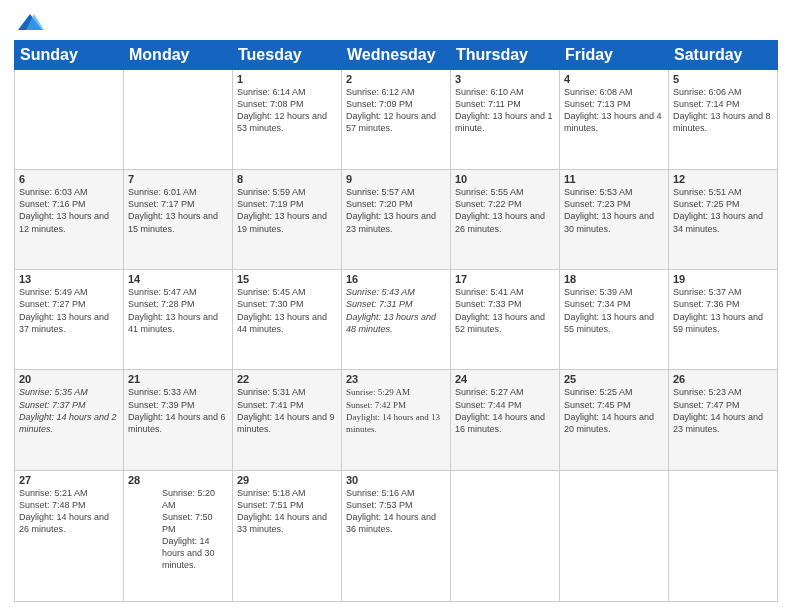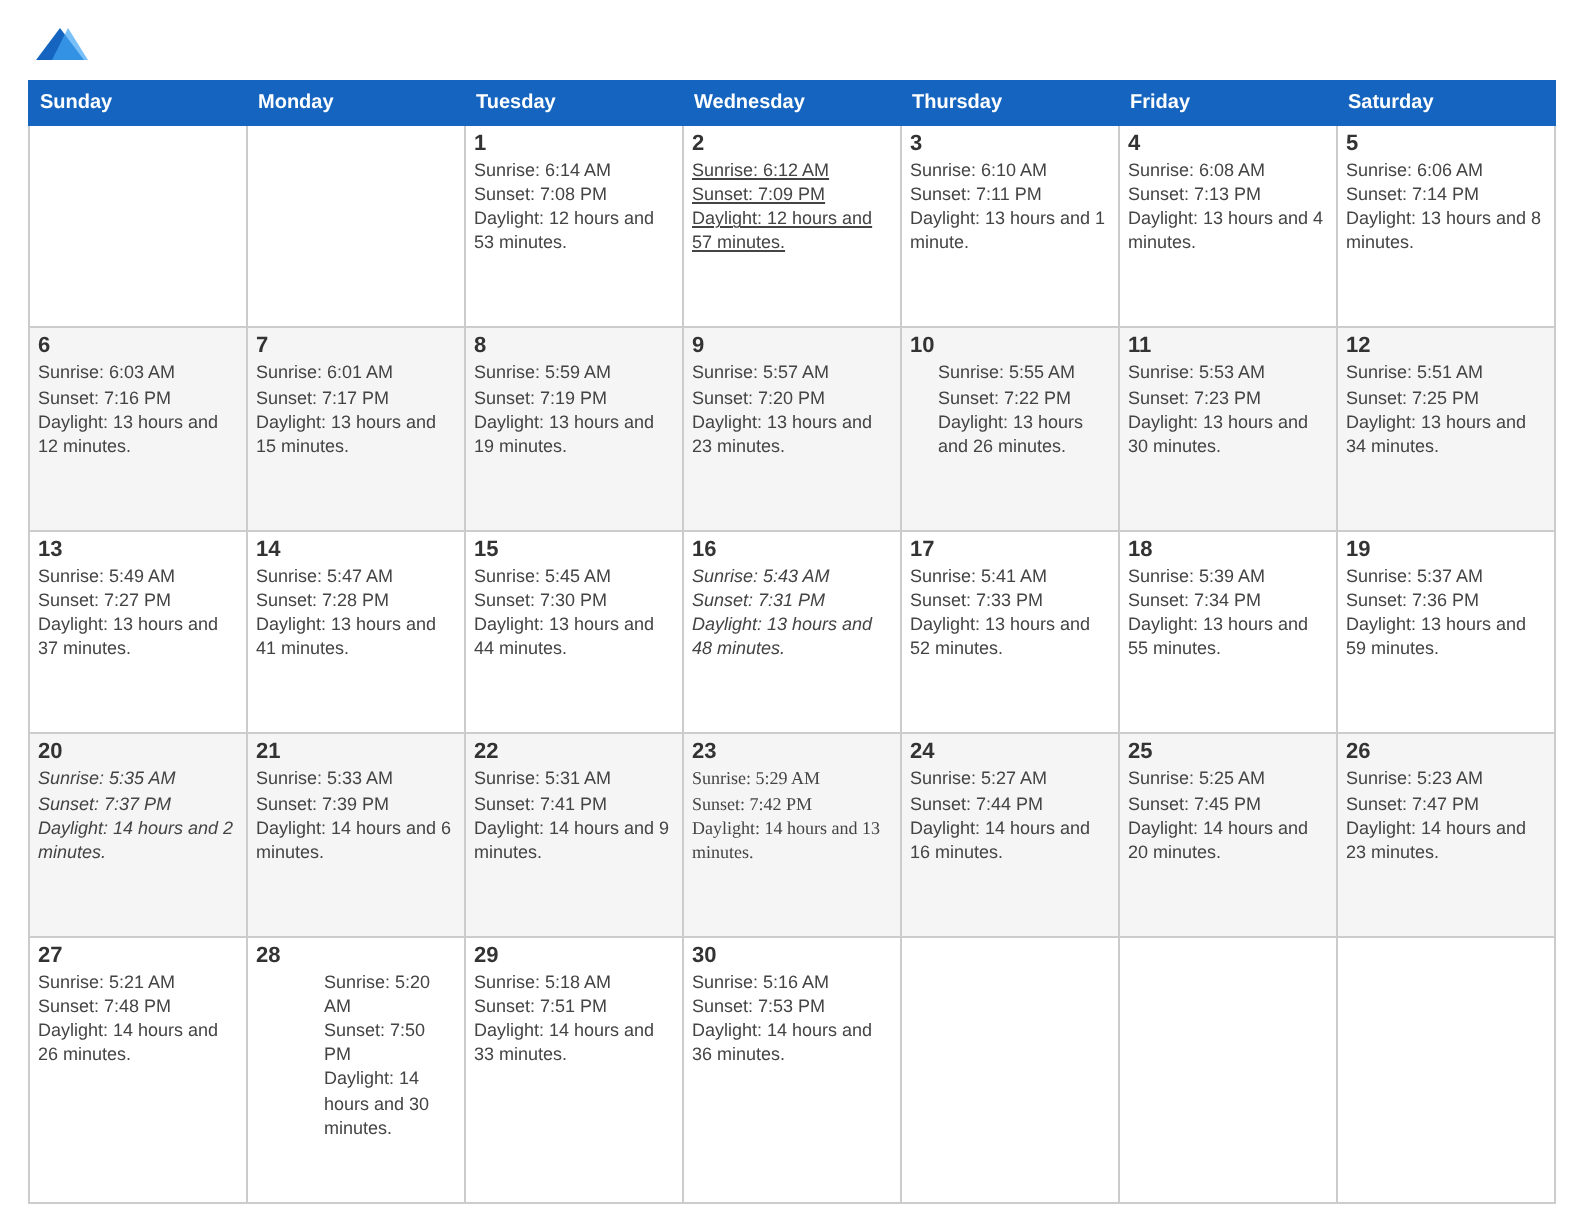--- a/index.html
+++ b/index.html
@@ -53,21 +53,21 @@
       color: #555;
     }
     .calendar {
       width: 100%;
       border-collapse: collapse;
       flex: 1;
     }
     .calendar th {
       background: #1565C0;
       color: #fff;
-      font-size: 10px;
+      font-size: 16px;
       font-weight: bold;
       text-align: left;
       padding: 5px 5px;
       border: 1px solid #1565C0;
     }
     .calendar td {
       border: 1px solid #ccc;
       vertical-align: top;
       padding: 3px 4px;
       font-size: 9.5px;
@@ -134,21 +134,21 @@
           <td class="empty-cell"></td>
           <td class="empty-cell"></td>
           <td>
             <span class="day-num">1</span>
             <div class="day-info" style="white-space: pre-line;">Sunrise: 6:14 AM
 Sunset: 7:08 PM
 Daylight: 12 hours and 53 minutes.</div>
           </td>
           <td>
             <span class="day-num">2</span>
-            <div class="day-info" style="white-space: pre-line; text-decoration: underline;">Sunrise: 6:12 AM
+            <div class="day-info" style="white-space: pre-line;">Sunrise: 6:12 AM
 Sunset: 7:09 PM
 Daylight: 12 hours and 57 minutes.</div>
           </td>
           <td>
             <span class="day-num">3</span>
             <div class="day-info" style="white-space: pre-line;">Sunrise: 6:10 AM
 Sunset: 7:11 PM
 Daylight: 13 hours and 1 minute.</div>
           </td>
           <td>
@@ -184,21 +184,21 @@
 Daylight: 13 hours and 19 minutes.</div>
           </td>
           <td>
             <span class="day-num">9</span>
             <div class="day-info" style="white-space: pre-line;">Sunrise: 5:57 AM
 Sunset: 7:20 PM
 Daylight: 13 hours and 23 minutes.</div>
           </td>
           <td>
             <span class="day-num">10</span>
-            <div class="day-info" style="white-space: pre-line; margin-left: 14px;">Sunrise: 5:55 AM
+            <div class="day-info" style="white-space: pre-line;">Sunrise: 5:55 AM
 Sunset: 7:22 PM
 Daylight: 13 hours and 26 minutes.</div>
           </td>
           <td>
             <span class="day-num">11</span>
             <div class="day-info" style="white-space: pre-line;">Sunrise: 5:53 AM
 Sunset: 7:23 PM
 Daylight: 13 hours and 30 minutes.</div>
           </td>
           <td>

